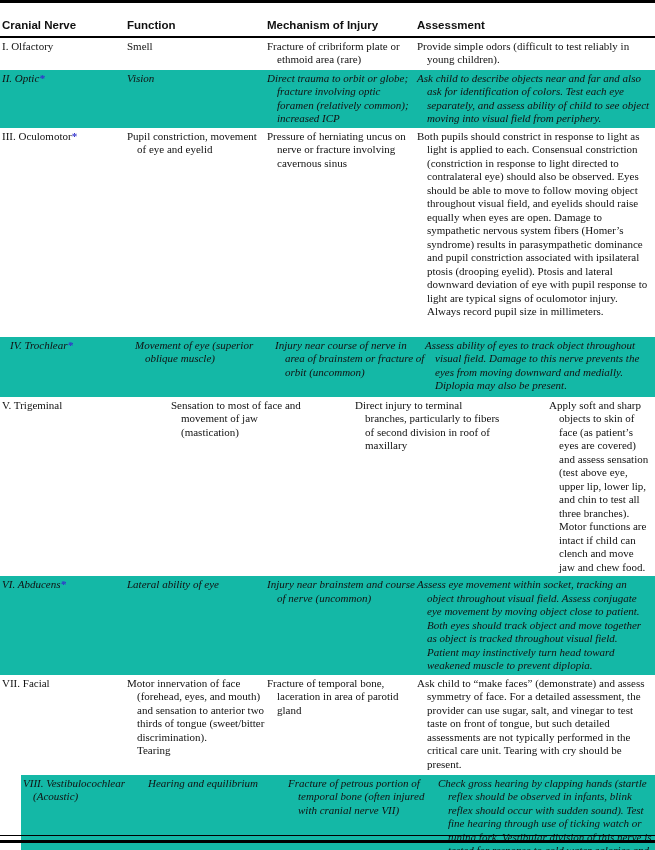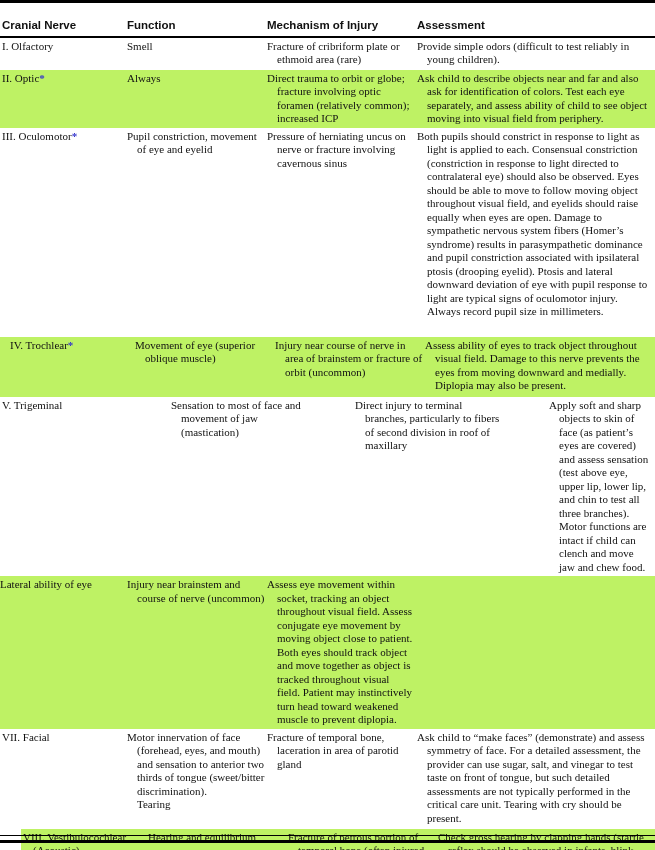--- a/index.html
+++ b/index.html
@@ -30,21 +30,21 @@
   }
   .header-row .hcell:first-child { padding-left: 2px; }
   .rows { }
   .row {
     display: grid;
     grid-template-columns: 127px 140px 150px 1fr;
     padding-top: 2px;
     padding-bottom: 2px;
     box-sizing: border-box;
   }
-  .row.shaded { background: #bef264; }
+  .row.shaded { background: #14b8a6; font-style: italic; }
   
   .row:nth-child(1) { min-height: 32px; }
   .row:nth-child(2) { min-height: 54px; }
   .row:nth-child(3) { min-height: 209px; }
   .row:nth-child(4) { min-height: 60px; padding-left: 8px; }
   .row:nth-child(5) { min-height: 90px; gap: 44px; }
   .row:nth-child(6) { min-height: 98px; }
   .row:nth-child(7) { min-height: 100px; border-radius: 30px; }
   .row:nth-child(8) { min-height: 167px; margin-left: 21px; }
   .cell {
@@ -85,21 +85,21 @@
 
     <div class="row">
       <div class="cell c-nerve"><span>I. Olfactory</span><span class="marker"></span></div>
       <div class="cell c-func">Smell</div>
       <div class="cell c-mech">Fracture of cribriform plate or ethmoid area (rare)</div>
       <div class="cell c-assess">Provide simple odors (difficult to test reliably in young children).</div>
     </div>
 
     <div class="row shaded">
       <div class="cell c-nerve"><span>II. Optic</span><span class="marker">*</span></div>
-      <div class="cell c-func">Always</div>
+      <div class="cell c-func">Vision</div>
       <div class="cell c-mech">Direct trauma to orbit or globe; fracture involving optic foramen (relatively common); increased ICP</div>
       <div class="cell c-assess">Ask child to describe objects near and far and also ask for identification of colors. Test each eye separately, and assess ability of child to see object moving into visual field from periphery.</div>
     </div>
 
     <div class="row">
       <div class="cell c-nerve"><span>III. Oculomotor</span><span class="marker">*</span></div>
       <div class="cell c-func">Pupil constriction, movement of eye and eyelid</div>
       <div class="cell c-mech">Pressure of herniating uncus on nerve or fracture involving cavernous sinus</div>
       <div class="cell c-assess">Both pupils should constrict in response to light as light is applied to each. Consensual constriction (constriction in response to light directed to contralateral eye) should also be observed. Eyes should be able to move to follow moving object throughout visual field, and eyelids should raise equally when eyes are open. Damage to sympathetic nervous system fibers (Homer’s syndrome) results in parasympathetic dominance and pupil constriction associated with ipsilateral ptosis (drooping eyelid). Ptosis and lateral downward deviation of eye with pupil response to light are typical signs of oculomotor injury. Always record pupil size in millimeters.</div>
     </div>
@@ -112,20 +112,21 @@
     </div>
 
     <div class="row">
       <div class="cell c-nerve"><span>V. Trigeminal</span><span class="marker"></span></div>
       <div class="cell c-func">Sensation to most of face and movement of jaw (mastication)</div>
       <div class="cell c-mech">Direct injury to terminal branches, particularly to fibers of second division in roof of maxillary</div>
       <div class="cell c-assess">Apply soft and sharp objects to skin of face (as patient’s eyes are covered) and assess sensation (test above eye, upper lip, lower lip, and chin to test all three branches). Motor functions are intact if child can clench and move jaw and chew food.</div>
     </div>
 
     <div class="row shaded">
+      <div class="cell c-nerve"><span>VI. Abducens</span><span class="marker">*</span></div>
       <div class="cell c-func">Lateral ability of eye</div>
       <div class="cell c-mech">Injury near brainstem and course of nerve (uncommon)</div>
       <div class="cell c-assess">Assess eye movement within socket, tracking an object throughout visual field. Assess conjugate eye movement by moving object close to patient. Both eyes should track object and move together as object is tracked throughout visual field. Patient may instinctively turn head toward weakened muscle to prevent diplopia.</div>
     </div>
 
     <div class="row">
       <div class="cell c-nerve"><span>VII. Facial</span><span class="marker"></span></div>
       <div class="cell c-func">Motor innervation of face (forehead, eyes, and mouth) and sensation to anterior two thirds of tongue (sweet/bitter discrimination).
 Tearing</div>
       <div class="cell c-mech">Fracture of temporal bone, laceration in area of parotid gland</div>

